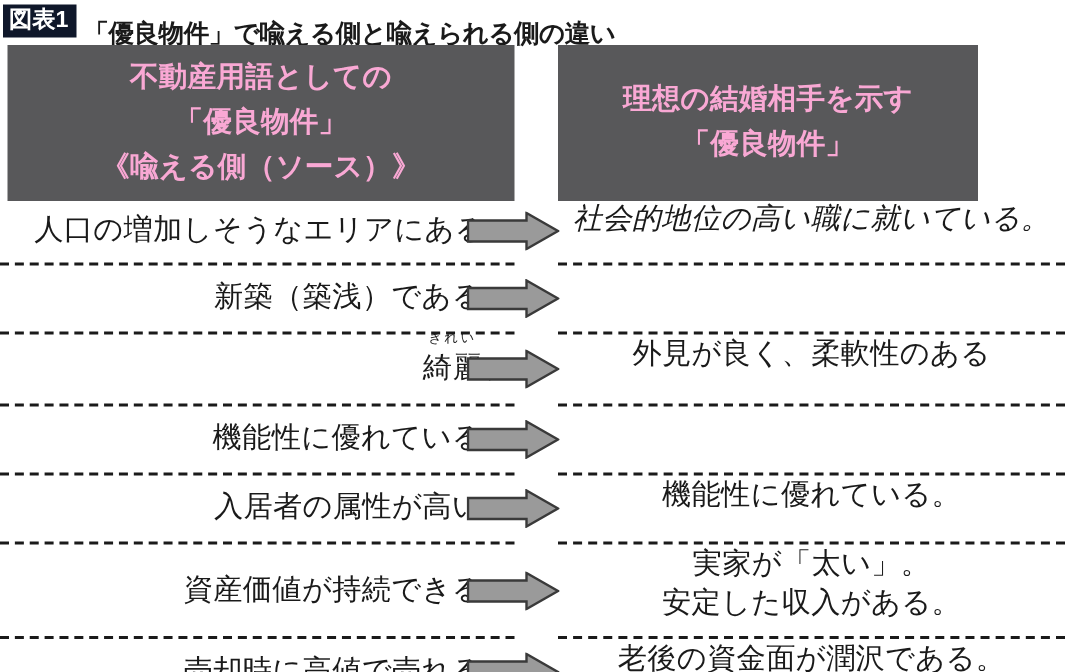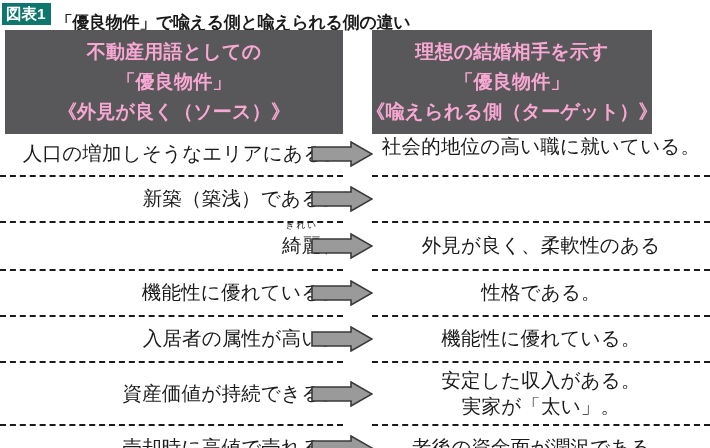--- a/index.html
+++ b/index.html
@@ -19,21 +19,21 @@
 
   
   .title-bar {
     display: flex;
     align-items: center;
     height: 28px;
     padding-left: 2px;
     gap: 5px;
   }
   .fig-badge {
-    background: #0f766e;
+    background: #0f172a;
     color: #ffffff;
     font-family: "Liberation Sans", "DejaVu Sans", sans-serif;
     font-weight: bold;
     font-size: 15.5px;
     line-height: 22px;
     height: 22px;
     padding: 0 5px 0 4px;
     letter-spacing: 0px;
     white-space: nowrap;
     display: inline-block;
@@ -98,29 +98,30 @@
     width: 343px;
     justify-content: flex-end;
     padding-right: 2px;
     text-align: right;
   }
   .cell.mid {
     width: 29px;
   }
   .cell.right {
     width: 338px;
-    justify-content: center;
+    justify-content: flex-start;
     text-align: center;
     flex-direction: column;
   }
   
   .cell.right.flush {
     justify-content: flex-start;
     text-align: left;
     padding-left: 0px;
+    font-style: italic;
   }
   .cell.left.flush {
     padding-right: 0px;
   }
 
   
   .sep {
     position: relative;
     height: 4px;
   }
@@ -171,26 +172,25 @@
 
 <div class="title-bar">
   <span class="fig-badge">図表1</span>
   <span class="title-text">「優良物件」で喩える側と喩えられる側の違い</span>
 </div>
 
 <div class="head-row">
   <div class="col-head left">
     <span>不動産用語としての</span>
     <span>「優良物件」</span>
-    <span>《外見が良く（ソース）》</span>
+    <span>《喩える側（ソース）》</span>
   </div>
   <div class="col-head right">
     <span>理想の結婚相手を示す</span>
     <span>「優良物件」</span>
-    <span>《喩えられる側（ターゲット）》</span>
   </div>
 </div>
 
 <div class="body-area" id="body-area">
     <div class="row" style="height: 40px;">
       <div class="cell left flush">
         <span>人口の増加しそうなエリアにある。</span>
       </div>
       <div class="cell mid"></div>
       <div class="cell right flush">
@@ -241,23 +241,20 @@
     </div>
     <div class="sep">
       <i class="l"></i>
       <i class="r"></i>
     </div>
     <div class="row" style="height: 42px;">
       <div class="cell left">
         <span>機能性に優れている。</span>
       </div>
       <div class="cell mid"></div>
-      <div class="cell right">
-        <span class="line">性格である。</span>
-      </div>
       <div class="arrow-wrap">
         <svg width="62" height="26" viewBox="0 0 62 26">
           <path d="M1 6 L40 6 L40 1 L61 13 L40 25 L40 20 L1 20 Z" fill="#9a9a9a" stroke="#3a3a3a" stroke-width="1.6" stroke-linejoin="miter"></path>
         </svg>
       </div>
     </div>
     <div class="sep">
       <i class="l"></i>
       <i class="r"></i>
     </div>
@@ -278,22 +275,22 @@
     <div class="sep">
       <i class="l"></i>
       <i class="r"></i>
     </div>
     <div class="row" style="height: 59px;">
       <div class="cell left">
         <span>資産価値が持続できる。</span>
       </div>
       <div class="cell mid"></div>
       <div class="cell right">
+        <span class="line">実家が「太い」。</span>
         <span class="line">安定した収入がある。</span>
-        <span class="line">実家が「太い」。</span>
       </div>
       <div class="arrow-wrap">
         <svg width="62" height="26" viewBox="0 0 62 26">
           <path d="M1 6 L40 6 L40 1 L61 13 L40 25 L40 20 L1 20 Z" fill="#9a9a9a" stroke="#3a3a3a" stroke-width="1.6" stroke-linejoin="miter"></path>
         </svg>
       </div>
     </div>
     <div class="sep">
       <i class="l"></i>
       <i class="r"></i>

